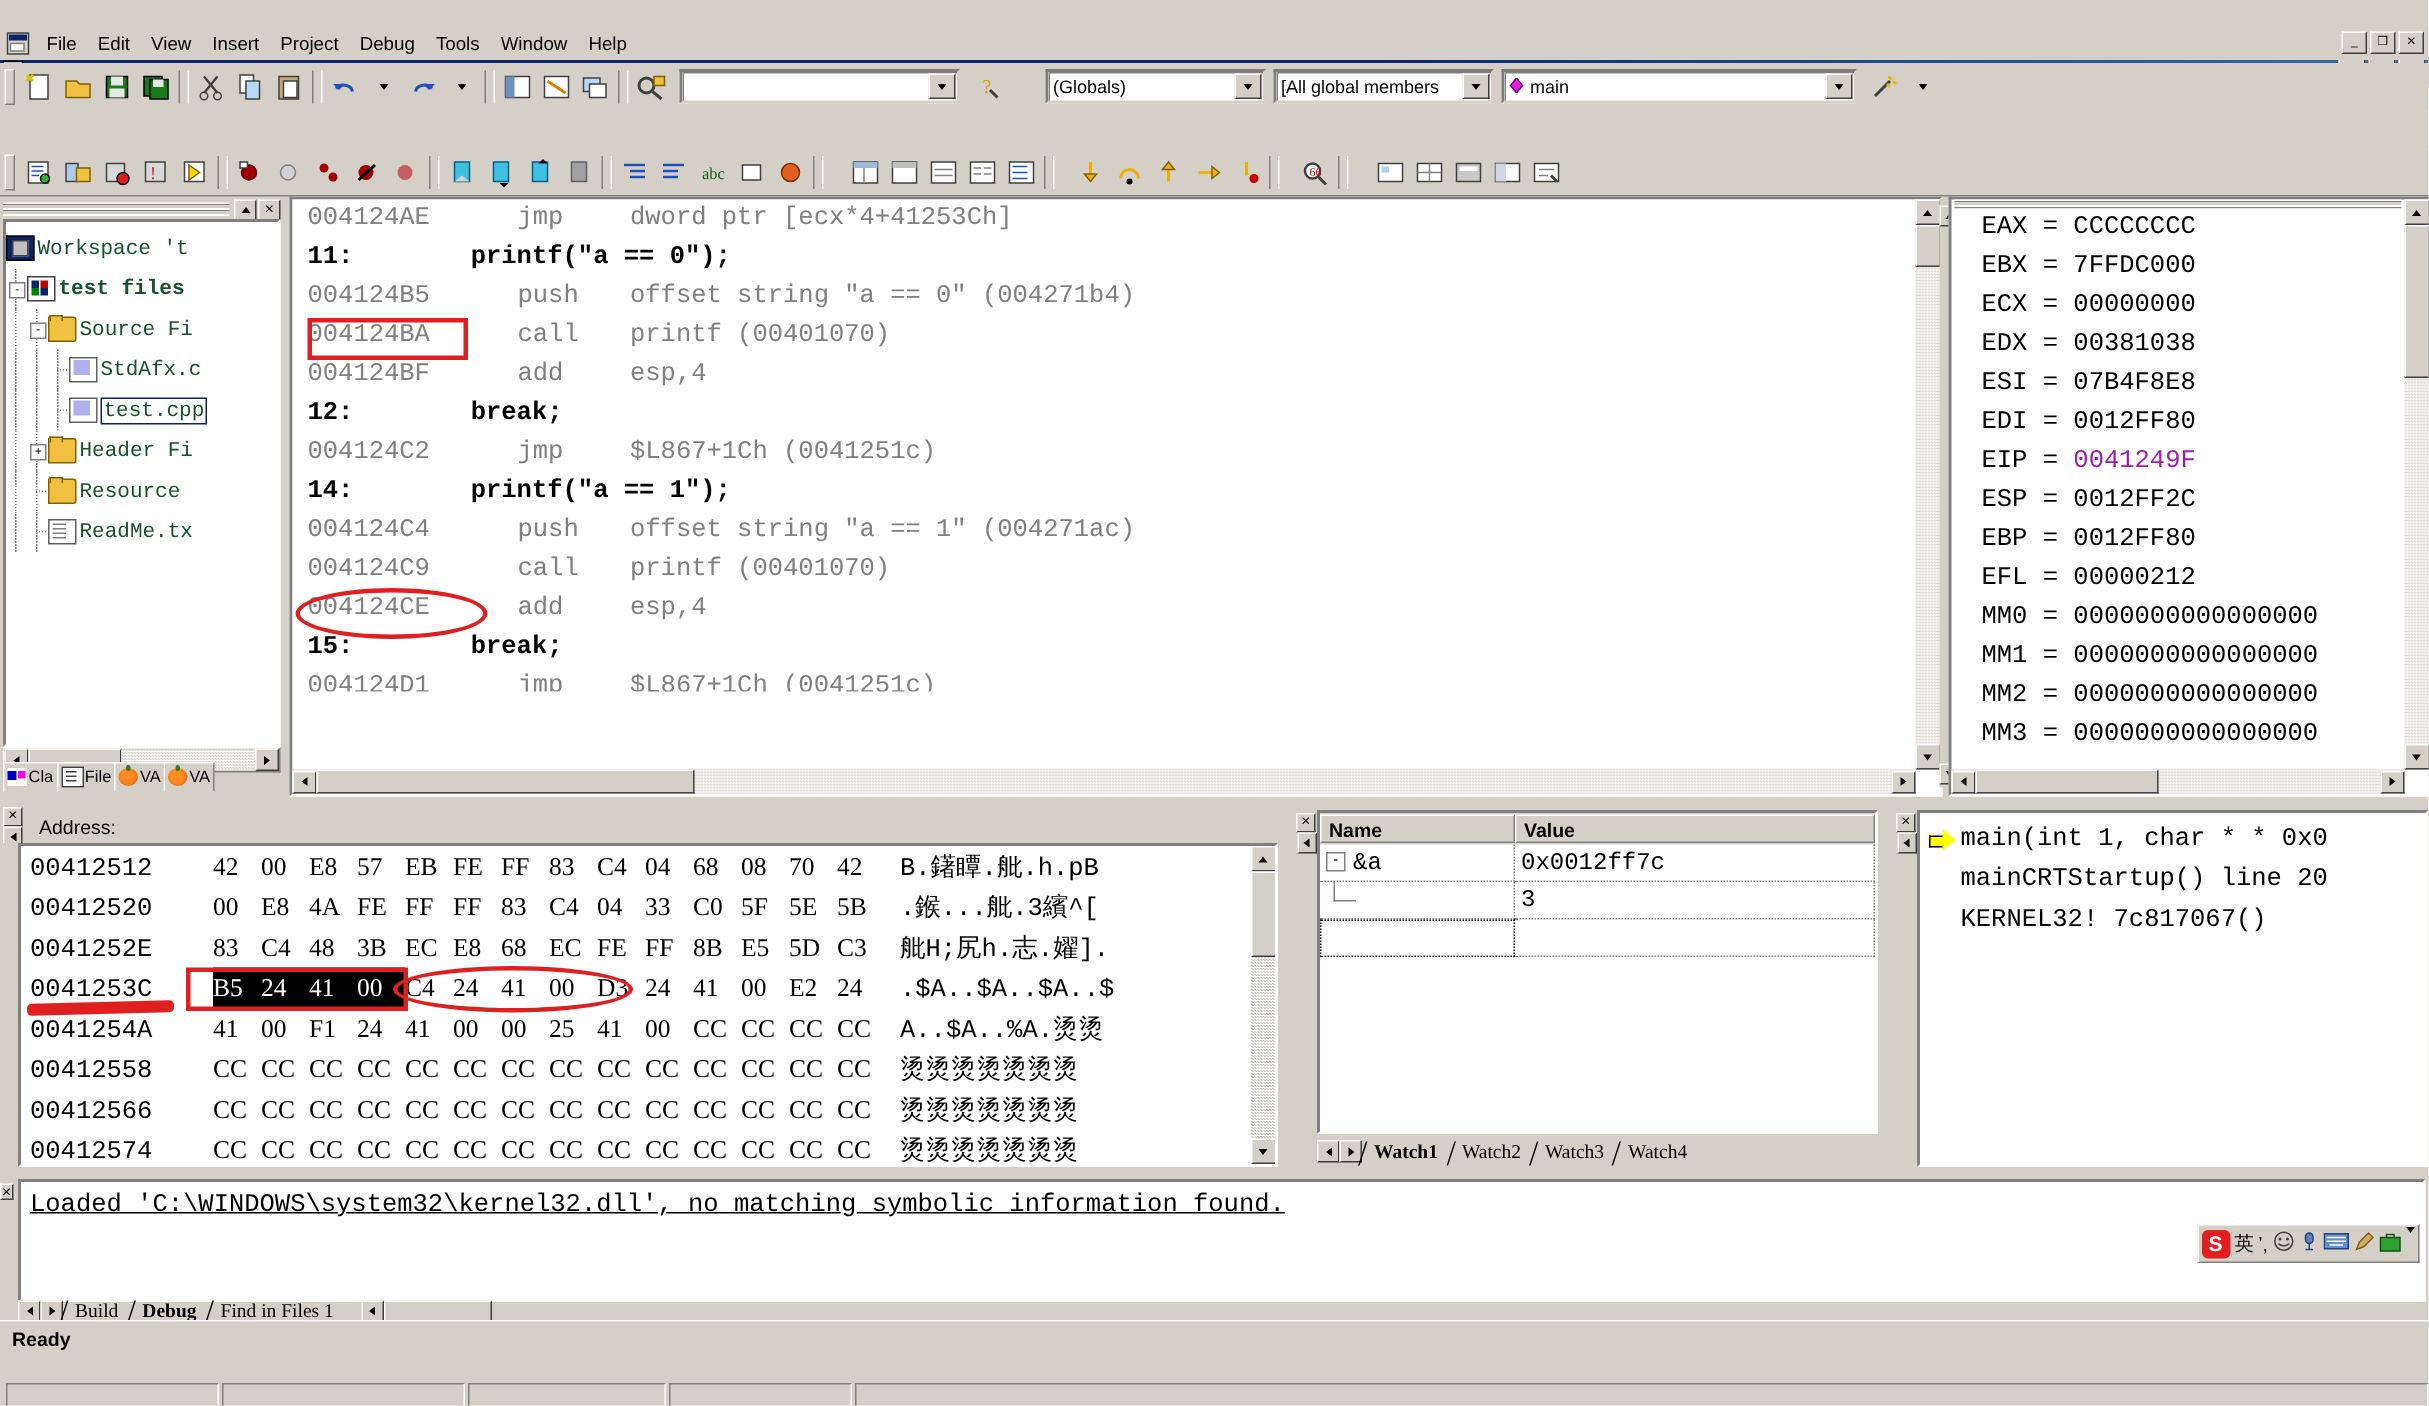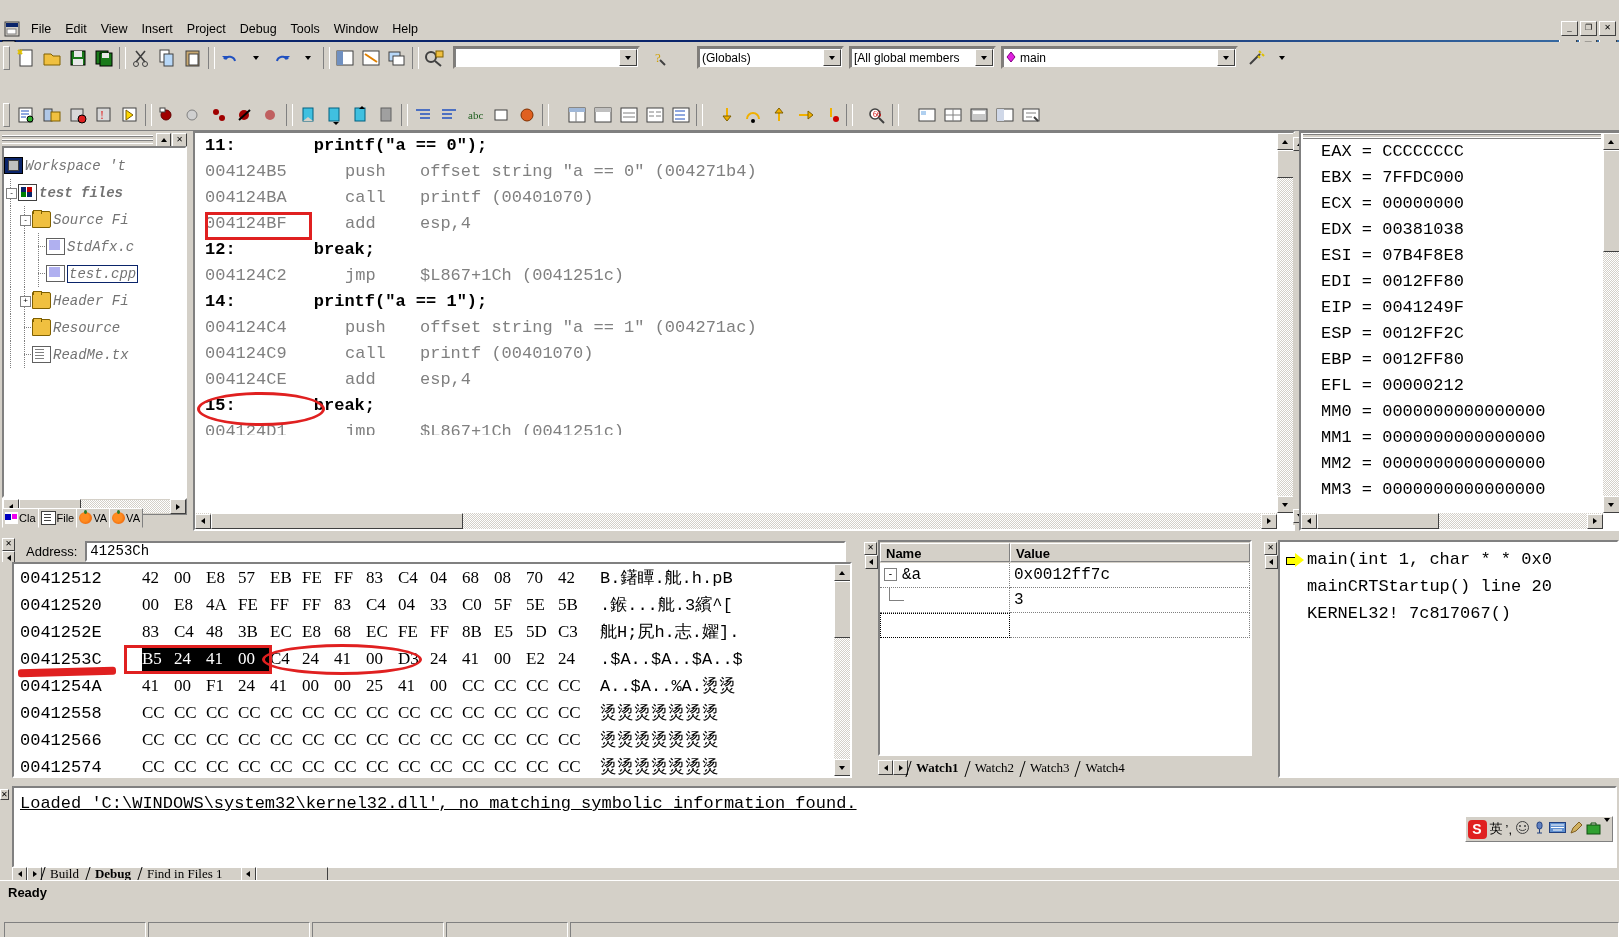--- a/index.html
+++ b/index.html
@@ -86,21 +86,21 @@
     box-shadow:0 3px 0 #808080,0 6px 0 #808080,0 9px 0 #808080;background:#808080;}
   .ic-cpp{background:#fff;border:1px solid #606060;}
   .ic-cpp:after{content:'';position:absolute;left:2px;top:1px;width:11px;height:10px;
     background:#b0b0f0;}
   .ic-ws{background:#0a246a;border:1px solid #000;}
   .ic-ws:after{content:'';position:absolute;left:3px;top:2px;width:9px;height:9px;
     background:#c0c0c0;border:1px solid #404040;}
   .ic-proj{background:#fff;border:1px solid #404040;}
   .ic-proj:after{content:'';position:absolute;left:2px;top:2px;width:5px;height:5px;
     background:#0a246a;box-shadow:6px 0 0 #c00000,0 5px 0 #008000,6px 5px 0 #0a246a;}
-  .tlabel{font-size:14px;color:#737373;font-style:italic;}
+  .tlabel{font-size:14px;color:#14532d;}
   .tbold{font-weight:bold;}
   .tsel{border:1px solid #0a246a;padding:0 1px;}
   .ws-hscroll{height:15px;display:flex;align-items:center;background:#d4d0c8;
     border:1px solid;border-color:#fff #808080 #808080 #fff;}
   .sbtn{width:14px;height:13px;background:#d4d0c8;border:1px solid #fff;
     border-right-color:#404040;border-bottom-color:#404040;
     display:flex;align-items:center;justify-content:center;}
   .sthumb{height:13px;background:#d4d0c8;border:1px solid #fff;
     border-right-color:#404040;border-bottom-color:#404040;}
   .strack{flex:1;height:13px;background:#e8e4dc;
@@ -151,21 +151,21 @@
   .hsthumb{height:14px;background:#d4d0c8;border:1px solid #fff;
     border-right-color:#404040;border-bottom-color:#404040;}
 
   
   #regs{left:1299px;top:131px;width:318px;height:396px;
     border:2px solid;border-color:#808080 #fff #fff #808080;background:#fff;}
   .reg-inner{position:absolute;left:0;top:6px;right:16px;bottom:16px;overflow:hidden;
     padding-left:20px;}
   .regrow{height:26px;line-height:26px;white-space:nowrap;
     font-family:"Liberation Mono",monospace;font-size:17px;color:#000;}
-  .reg-eip{color:#000000;}
+  .reg-eip{color:#a21caf;}
   #regs .topgrip{position:absolute;left:2px;top:0;right:18px;height:6px;
     background:repeating-linear-gradient(to bottom,#fff 0,#fff 1px,#808080 1px,#808080 2px,#d4d0c8 2px,#d4d0c8 4px);}
   .regsplit{position:absolute;left:1293px;top:133px;width:6px;height:392px;background:#d4d0c8;}
 
   
   #memory{left:0px;top:540px;width:852px;height:238px;background:#d4d0c8;}
   .mem-addrbar{height:22px;display:flex;align-items:center;padding-left:2px;}
   .closeX{width:11px;height:11px;background:#d4d0c8;border:1px solid #fff;
     border-right-color:#404040;border-bottom-color:#404040;font-size:8px;
     line-height:9px;text-align:center;margin-right:1px;}
@@ -796,20 +796,21 @@
         <span>VA</span>
       </span>
       <span class="wtab">
         <span class="tabicon ic-va"></span>
         <span>VA</span>
       </span>
     </div>
 
   <div class="panel" id="disasm">
     <div class="dis-inner" id="disasm-lines">
+        <div class="dline-row"><span class="addr">004124AE</span><span class="mnem">jmp</span><span class="ops">dword ptr [ecx*4+41253Ch]</span></div>
         <div class="dline-row"><span class="srcnum">11:</span><span class="srctext" style="white-space: pre;">    printf("a == 0");</span></div>
         <div class="dline-row"><span class="addr">004124B5</span><span class="mnem">push</span><span class="ops">offset string "a == 0" (004271b4)</span></div>
         <div class="dline-row"><span class="addr">004124BA</span><span class="mnem">call</span><span class="ops">printf (00401070)</span></div>
         <div class="dline-row"><span class="addr">004124BF</span><span class="mnem">add</span><span class="ops">esp,4</span></div>
         <div class="dline-row"><span class="srcnum">12:</span><span class="srctext" style="white-space: pre;">    break;</span></div>
         <div class="dline-row"><span class="addr">004124C2</span><span class="mnem">jmp</span><span class="ops">$L867+1Ch (0041251c)</span></div>
         <div class="dline-row"><span class="srcnum">14:</span><span class="srctext" style="white-space: pre;">    printf("a == 1");</span></div>
         <div class="dline-row"><span class="addr">004124C4</span><span class="mnem">push</span><span class="ops">offset string "a == 1" (004271ac)</span></div>
         <div class="dline-row"><span class="addr">004124C9</span><span class="mnem">call</span><span class="ops">printf (00401070)</span></div>
         <div class="dline-row"><span class="addr">004124CE</span><span class="mnem">add</span><span class="ops">esp,4</span></div>
@@ -889,21 +890,20 @@
 
   <div class="panel" id="memory">
     <div class="mem-addrbar">
       <span style="display:flex;flex-direction:column;">
         <span class="closeX">✕</span>
         <span class="vgrip">
             <span class="arrow-l"></span>
           </span>
       </span>
       <span class="addrlabel">Address:</span>
-      <span class="addrfield">41253Ch</span>
     </div>
     <div class="mem-leftbar"></div>
     <div class="mem-body">
       <div class="mem-rows" id="mem-rows">
           <div class="memrow"><span class="maddr">00412512</span><span class="mhex"><span class="mb">42</span><span class="mb">00</span><span class="mb">E8</span><span class="mb">57</span><span class="mb">EB</span><span class="mb">FE</span><span class="mb">FF</span><span class="mb">83</span><span class="mb">C4</span><span class="mb">04</span><span class="mb">68</span><span class="mb">08</span><span class="mb">70</span><span class="mb">42</span></span><span class="mascii">B.鐯瞫.舭.h.pB</span></div>
           <div class="memrow"><span class="maddr">00412520</span><span class="mhex"><span class="mb">00</span><span class="mb">E8</span><span class="mb">4A</span><span class="mb">FE</span><span class="mb">FF</span><span class="mb">FF</span><span class="mb">83</span><span class="mb">C4</span><span class="mb">04</span><span class="mb">33</span><span class="mb">C0</span><span class="mb">5F</span><span class="mb">5E</span><span class="mb">5B</span></span><span class="mascii">.鍭...舭.3繽^[</span></div>
           <div class="memrow"><span class="maddr">0041252E</span><span class="mhex"><span class="mb">83</span><span class="mb">C4</span><span class="mb">48</span><span class="mb">3B</span><span class="mb">EC</span><span class="mb">E8</span><span class="mb">68</span><span class="mb">EC</span><span class="mb">FE</span><span class="mb">FF</span><span class="mb">8B</span><span class="mb">E5</span><span class="mb">5D</span><span class="mb">C3</span></span><span class="mascii">舭H;尻h.志.嬥].</span></div>
           <div class="memrow"><span class="maddr">0041253C</span><span class="mhex"><span class="mb hl-black">B5</span><span class="mb hl-black">24</span><span class="mb hl-black">41</span><span class="mb hl-black">00</span><span class="mb">C4</span><span class="mb">24</span><span class="mb">41</span><span class="mb">00</span><span class="mb">D3</span><span class="mb">24</span><span class="mb">41</span><span class="mb">00</span><span class="mb">E2</span><span class="mb">24</span></span><span class="mascii">.$A..$A..$A..$</span></div>
           <div class="memrow"><span class="maddr">0041254A</span><span class="mhex"><span class="mb">41</span><span class="mb">00</span><span class="mb">F1</span><span class="mb">24</span><span class="mb">41</span><span class="mb">00</span><span class="mb">00</span><span class="mb">25</span><span class="mb">41</span><span class="mb">00</span><span class="mb">CC</span><span class="mb">CC</span><span class="mb">CC</span><span class="mb">CC</span></span><span class="mascii">A..$A..%A.烫烫</span></div>
           <div class="memrow"><span class="maddr">00412558</span><span class="mhex"><span class="mb">CC</span><span class="mb">CC</span><span class="mb">CC</span><span class="mb">CC</span><span class="mb">CC</span><span class="mb">CC</span><span class="mb">CC</span><span class="mb">CC</span><span class="mb">CC</span><span class="mb">CC</span><span class="mb">CC</span><span class="mb">CC</span><span class="mb">CC</span><span class="mb">CC</span></span><span class="mascii">烫烫烫烫烫烫烫</span></div>

